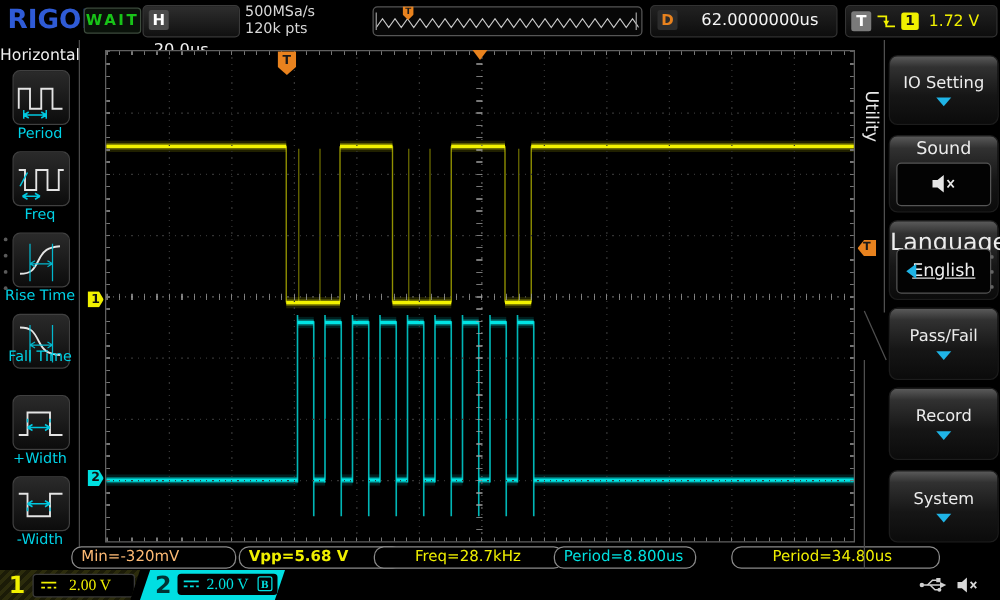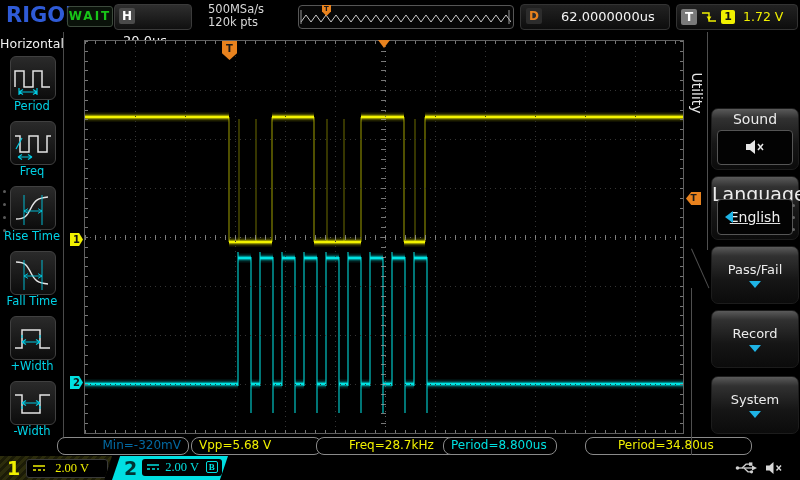--- a/index.html
+++ b/index.html
@@ -9,21 +9,21 @@
   
   .logo{left:6px;top:3px;font-size:21px;font-weight:bold;color:#2f5bd6;letter-spacing:0;}
   .waitbox{left:67px;top:6px;width:44px;height:19px;border:1px solid #3c4a3c;border-radius:3px;
     background:#0a120a;color:#18c418;font-weight:bold;font-size:12px;letter-spacing:2px;
     text-align:center;line-height:19px;}
   .hbox{left:114px;top:4px;width:76px;height:24px;border-radius:4px;border:1px solid #3a3a3a;
     background:linear-gradient(180deg,#2e2e2e,#101010);line-height:24px;}
   .hkey{display:inline-block;margin:3px 0 0 4px;width:16px;height:16px;background:#4a4a4a;border-radius:2px;
     color:#fff;font-weight:bold;font-size:12px;text-align:center;line-height:16px;vertical-align:top;}
   .hval{display:inline-block;color:#f2f2f2;font-size:13px;margin-left:8px;vertical-align:top;}
-  .ratebox{left:196px;top:3px;font-size:11.5px;color:#d8d8d8;line-height:13px;margin-left:12px;}
+  .ratebox{left:196px;top:3px;font-size:11.5px;color:#d8d8d8;line-height:13px;}
   .preview{left:298px;top:5px;width:214px;height:22px;border:1px solid #565656;border-radius:4px;background:#070707;}
   .ptrig{left:322px;top:5px;width:9px;height:11px;background:#e8821e;
     clip-path:polygon(0 0,100% 0,100% 60%,50% 100%,0 60%);color:#1a1a1a;font-size:7px;font-weight:bold;
     text-align:center;line-height:8px;}
   .dbox{left:520px;top:4px;width:148px;height:24px;border-radius:4px;border:1px solid #333;
     background:linear-gradient(180deg,#222,#0d0d0d);line-height:24px;white-space:nowrap;}
   .dkey{display:inline-block;margin:3px 0 0 5px;width:16px;height:16px;background:#2c2c2c;border-radius:2px;
     color:#e8821e;font-weight:bold;font-size:12px;text-align:center;line-height:16px;vertical-align:top;}
   .dval{display:inline-block;color:#f4f4f4;font-size:13px;margin-left:14px;vertical-align:top;}
   .tbox{left:676px;top:4px;width:120px;height:24px;border-radius:4px;border:1px solid #333;
@@ -48,21 +48,21 @@
     clip-path:polygon(0 0,70% 0,100% 50%,70% 100%,0 100%);}
   .trigflag{left:222px;top:41px;width:15px;height:19px;background:#e8821e;color:#1a1a1a;font-weight:bold;
     font-size:10px;text-align:center;line-height:15px;clip-path:polygon(0 0,100% 0,100% 65%,50% 100%,0 65%);}
   .ctri{left:378px;top:40px;width:0;height:0;border-left:6px solid transparent;border-right:6px solid transparent;
     border-top:8px solid #e8821e;}
   .rtrig{left:686px;top:192px;width:15px;height:13px;background:#e8821e;color:#1a1a1a;font-size:9px;font-weight:bold;
     text-align:center;line-height:13px;clip-path:polygon(35% 0,100% 0,100% 100%,35% 100%,0 50%);padding-left:0;}
   
   .meas{top:437px;height:16px;background:#000;border:1px solid #8a8a8a;border-radius:8px;
     font-size:12px;line-height:15px;padding:0 7px;white-space:nowrap;}
-  .m0{left:57px;width:116px;} .m1{left:191px;width:115px;} .m2{left:316px;width:111px;padding-left:32px;}
+  .m0{left:57px;width:116px;} .m1{left:191px;width:115px;font-weight:bold;} .m2{left:299px;width:111px;padding-left:32px;}
   .m3{left:443px;width:98px;} .m4{left:585px;width:126px;padding-left:32px;}
   
   .utility{left:697px;top:93px;transform:translate(-50%,-50%) rotate(90deg);font-size:14px;color:#e8e8e8;white-space:nowrap;}
   .utl1{left:707px;top:32px;width:1px;height:218px;background:#4f4f4f;}
   .utl2{left:691px;top:249px;width:1px;height:43px;background:#4f4f4f;transform:rotate(-24deg);transform-origin:top left;}
   .utl3{left:691px;top:288px;width:1px;height:167px;background:#4f4f4f;}
   .rbtn{left:711px;width:86px;border-radius:7px;border:1px solid #1c1c1c;
     background:linear-gradient(180deg,#5a5a5a 0,#313131 16%,#161616 58%,#0b0b0b 100%);}
   .rlab{color:#ececec;font-size:13px;text-align:center;}
   .tridown{margin:4px auto 0;width:0;height:0;border-left:6px solid transparent;border-right:6px solid transparent;
@@ -147,21 +147,21 @@
     </svg>
   </div>
   <div class="abs llab" style="top:229px">Rise Time</div>
 
   <div class="abs libtn" style="top:251px">
     <svg width="44" height="42">
       <path d="M5 10 C14 10 16 13 20 21 C24 29 27 31 37 32" stroke="#e4e4e4" fill="none" stroke-width="1.5"></path>
       <path d="M13 24 H31 M13 24 l4 -2.4 M13 24 l4 2.4 M31 24 l-4 -2.4 M31 24 l-4 2.4 M13 8 V38 M31 8 V38" stroke="#00c8e0" fill="none" stroke-width="1" opacity="0.9"></path>
     </svg>
   </div>
-  <div class="abs llab" style="top:294px">Fall Time</div>
+  <div class="abs llab" style="top:278px">Fall Time</div>
 
   <div class="abs libtn" style="top:316px">
     <svg width="44" height="42">
       <path d="M4 31 H11 V13 H29 V31 H39" stroke="#e4e4e4" fill="none" stroke-width="1.5"></path>
       <path d="M11 25 H29 M11 25 l4 -2.4 M11 25 l4 2.4 M29 25 l-4 -2.4 M29 25 l-4 2.4 M11 18 V21 M29 18 V21" stroke="#00c8e0" fill="none" stroke-width="1.2"></path>
     </svg>
   </div>
   <div class="abs llab" style="top:359px">+Width</div>
 
   <div class="abs libtn" style="top:381px">
@@ -314,31 +314,35 @@
       <div class="gt" style="left: 0px; top: 0px; width: 3px; height: 100%; background: repeating-linear-gradient(rgb(119, 119, 119) 0px, rgb(119, 119, 119) 1px, transparent 1px, transparent 9.8px);"></div>
       <div class="gt" style="left: 595px; top: 0px; width: 3px; height: 100%; background: repeating-linear-gradient(rgb(119, 119, 119) 0px, rgb(119, 119, 119) 1px, transparent 1px, transparent 9.8px);"></div>
     </div>
 
   <div class="abs trigflag">T</div>
   <div class="abs ctri"></div>
   <div class="abs rtrig">T</div>
   <div class="abs chflag" style="left:70px;top:233px;background:#f0f000">1</div>
   <div class="abs chflag" style="left:70px;top:376px;background:#00e0e0">2</div>
 
-  <div class="abs meas m0" style="color: #0369a1; text-align: right;">Min=-320mV</div>
+  <div class="abs meas m0" style="color: #fdba74;">Min=-320mV</div>
   <div class="abs meas m1" style="color: rgb(240, 240, 0);">Vpp=5.68 V</div>
   <div class="abs meas m2" style="color: rgb(240, 240, 0);">Freq=28.7kHz</div>
   <div class="abs meas m3" style="color: rgb(0, 224, 224);">Period=8.800us</div>
   <div class="abs meas m4" style="color: rgb(240, 240, 0);">Period=34.80us</div>
 
   <div class="abs utl1"></div>
   <div class="abs utl2"></div>
   <div class="abs utl3"></div>
   <div class="abs utility">Utility</div>
 
+  <div class="abs rbtn" style="top:44px;height:54px">
+    <div class="rlab" style="margin-top:14px">IO Setting</div>
+    <div class="tridown"></div>
+  </div>
 
   <div class="abs rbtn" style="top:108px;height:60px">
     <div class="rlab" style="margin-top:2px;font-size:14px">Sound</div>
     <div class="subbox" style="top:21px;height:33px">
       <svg style="margin:8px auto" width="22" height="16">
         <polygon points="2,5 6,5 11,1 11,15 6,11 2,11" fill="#e6e6e6"></polygon>
         <path d="M14 5 L19 11 M19 5 L14 11" stroke="#e6e6e6" stroke-width="1.5"></path>
       </svg>
     </div>
   </div>

